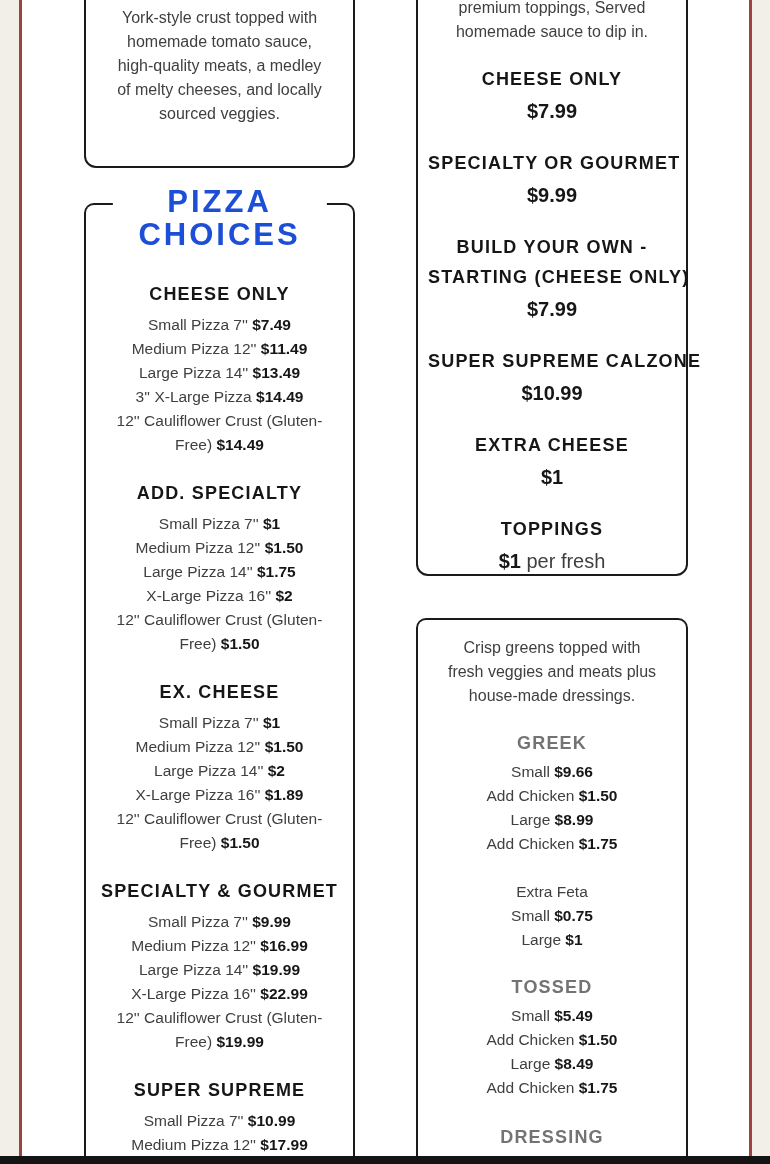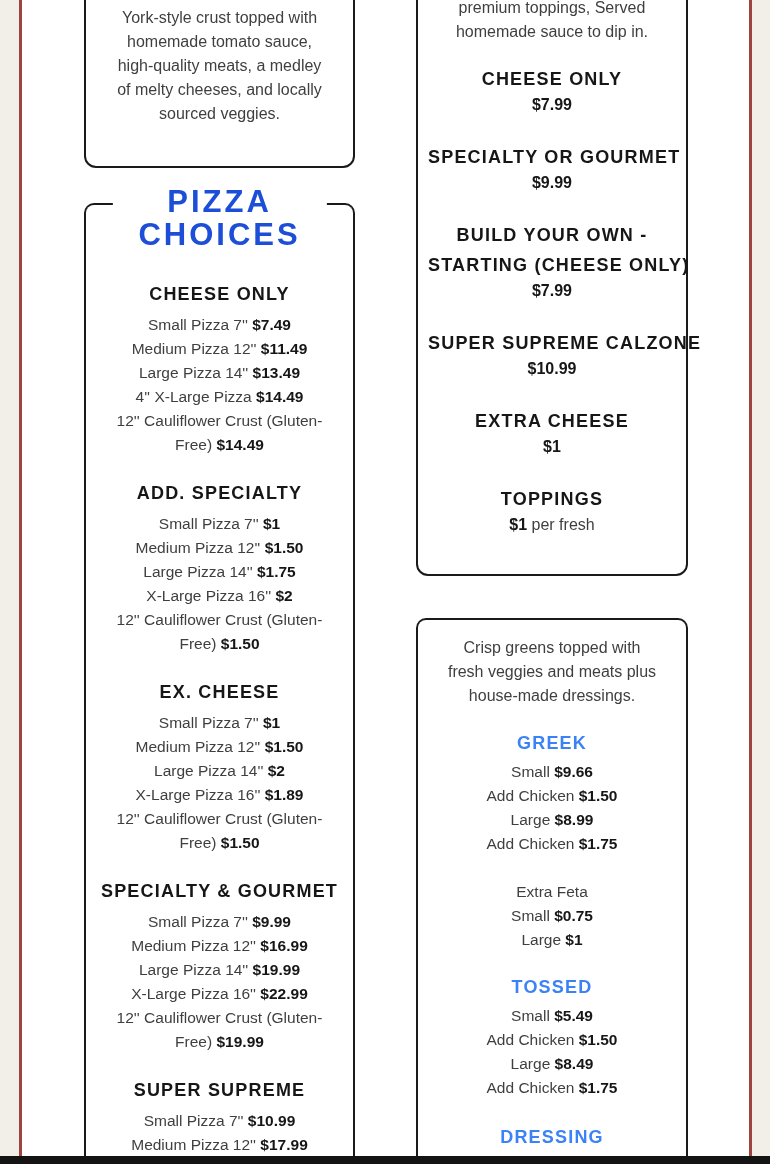--- a/index.html
+++ b/index.html
@@ -41,27 +41,27 @@
   .sec { margin-bottom:25px; text-align:center; }
   .sec-h { font-size:18px; line-height:22px; font-weight:700; letter-spacing:1.2px;
            color:#161616; margin-bottom:8px; white-space:nowrap; }
   .it { font-size:15.5px; line-height:24px; color:#3f3f3f; }
   .pr { font-weight:700; color:#161616; }
 
   
   .csec { margin-bottom:26px; text-align:center; }
   .csec-h { font-size:18px; line-height:30px; font-weight:700; letter-spacing:1.2px;
             color:#161616; white-space:nowrap; }
-  .cprice { font-size:16px; line-height:22px; color:#3f3f3f; }
+  .cprice { font-size:20px; line-height:22px; color:#3f3f3f;margin-top:6px; }
 
   
   .s-block { margin-top:24px; text-align:center; }
   .s-block.dressing { margin-top:26px; }
   .s-h { font-size:18px; line-height:22px; font-weight:700; letter-spacing:1.2px;
-         color:#3b82f6; margin-bottom:6px; white-space:nowrap; }
+         color:#737373; margin-bottom:6px; white-space:nowrap; }
 </style>
 </head>
 <body>
 
 <div class="page">
 
   <div class="texture left"></div>
   <div class="texture right"></div>
   <div class="rule left"></div>
   <div class="rule right"></div>
@@ -78,21 +78,21 @@
     <div class="box-title pc-title">
       <div>PIZZA</div>
       <div>CHOICES</div>
     </div>
 
     <div class="sec">
       <div class="sec-h">CHEESE ONLY</div>
       <div class="it"><span>Small Pizza 7''</span> <b class="pr">$7.49</b></div>
       <div class="it"><span>Medium Pizza 12''</span> <b class="pr">$11.49</b></div>
       <div class="it"><span>Large Pizza 14''</span> <b class="pr">$13.49</b></div>
-      <div class="it"><span>4'' X-Large Pizza</span> <b class="pr">$14.49</b></div>
+      <div class="it"><span>3'' X-Large Pizza</span> <b class="pr">$14.49</b></div>
       <div class="it"><span>12'' Cauliflower Crust (Gluten-</span></div>
       <div class="it"><span>Free)</span> <b class="pr">$14.49</b></div>
     </div>
 
     <div class="sec">
       <div class="sec-h">ADD. SPECIALTY</div>
       <div class="it"><span>Small Pizza 7''</span> <b class="pr">$1</b></div>
       <div class="it"><span>Medium Pizza 12''</span> <b class="pr">$1.50</b></div>
       <div class="it"><span>Large Pizza 14''</span> <b class="pr">$1.75</b></div>
       <div class="it"><span>X-Large Pizza 16''</span> <b class="pr">$2</b></div>

